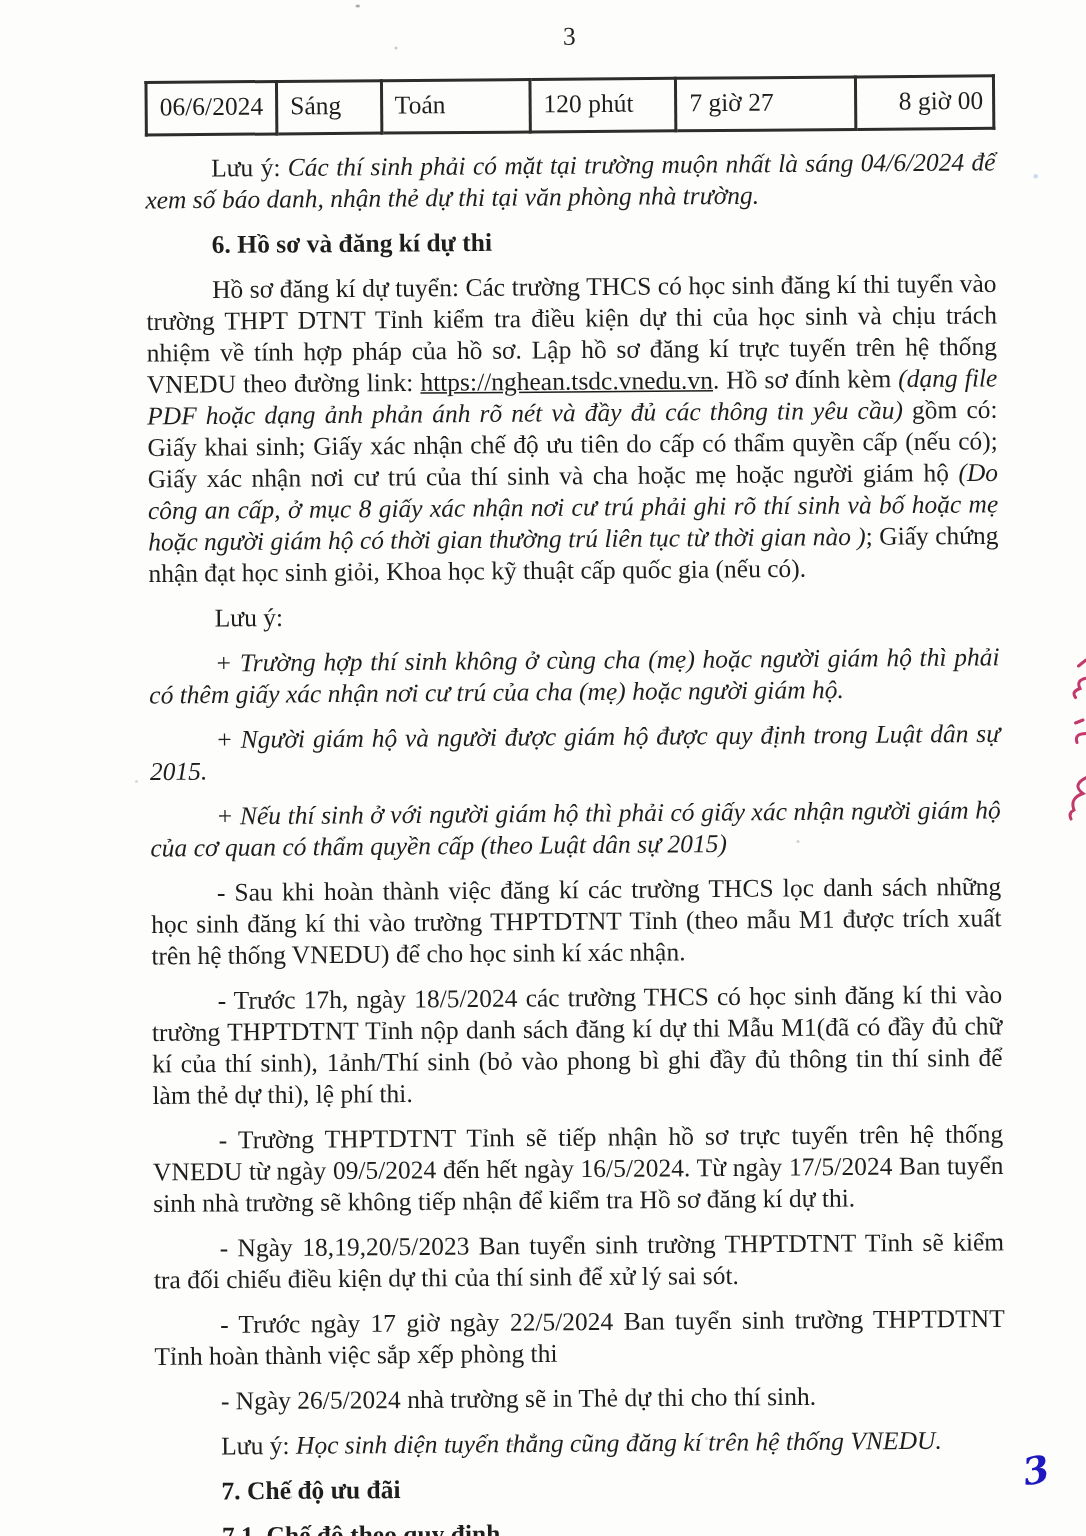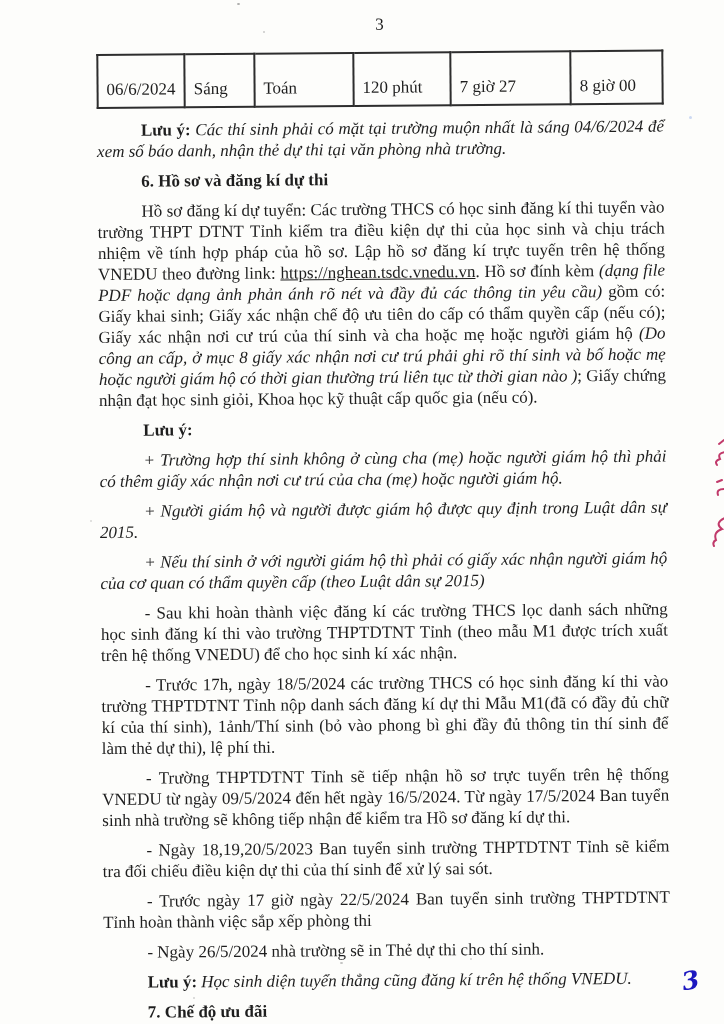--- a/index.html
+++ b/index.html
@@ -17,30 +17,30 @@
     transform:rotate(-0.45deg);transform-origin:left top;
   }
   .page-number{
     text-align:center;font-size:17px;line-height:21px;margin-bottom:17px;
   }
   table.exam-table{
     width:100%;border-collapse:collapse;table-layout:fixed;margin-bottom:11px;
   }
   table.exam-table td{
     border:2px solid #2d2d2d;font-size:17px;line-height:20px;
-    padding:24px 6px 7px 8px;white-space:nowrap;overflow:hidden;
+    padding:6px 6px 7px 8px;white-space:nowrap;overflow:hidden;
   }
   .c1{width:15.2%;} .c2{width:11.6%;} .c3{width:17.7%;margin-top:17px;}
-  .c4{width:17.3%;margin-top:20px;} .c5{width:22.0%;} .c6{width:16.2%;}
+  .c4{width:17.3%;margin-top:20px;} .c5{width:22.0%;} .c6{width:16.2%;text-align:right;}
   p{
     margin:0 0 9px 0;font-size:17px;line-height:21px;
     text-align:justify;text-indent:44px;
   }
   .heading{font-weight:bold;text-align:left;}
-  .b{font-weight:bold;font-style:normal;}
+  .b{font-weight:normal;font-style:normal;}
   .it{font-style:italic;}
   .link{text-decoration:underline;}
   .plus-item{font-style:italic;}
   .hand-three{
     position:absolute;left:682px;top:966px;
     color:#1d18c0;font-family:"DejaVu Serif",serif;
     font-style:italic;font-size:25px;font-weight:bold;
     transform:rotate(-10deg);
   }
   .edge-marks{position:absolute;right:-2px;top:434px;}

